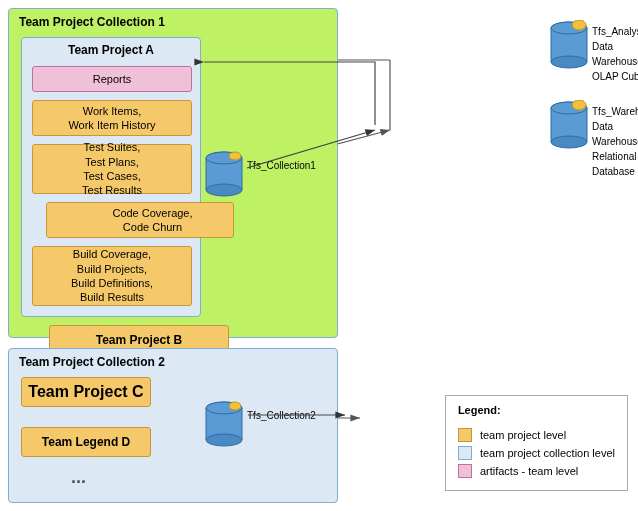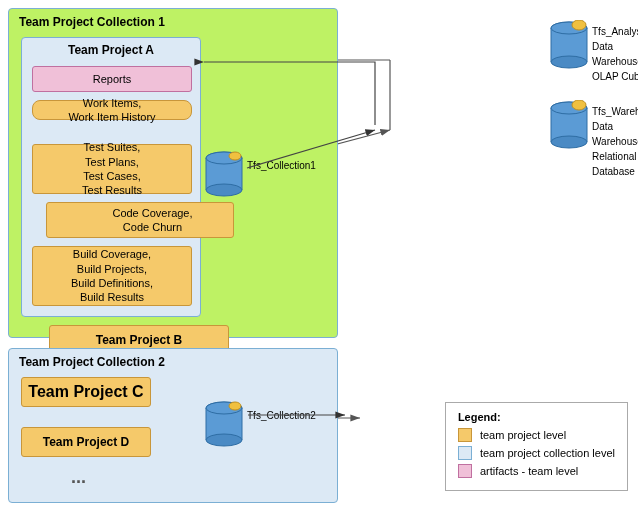--- a/index.html
+++ b/index.html
@@ -85,22 +85,21 @@
       width: 160px;
       height: 26px;
       background: #f0c0d8;
       border: 1.5px solid #c070a0;
     }
 
     .work-items-box {
       left: 10px;
       top: 62px;
       width: 160px;
-      height: 20px;
-      border-radius: 8px;
+      height: 36px;
     }
 
     .test-box {
       left: 10px;
       top: 106px;
       width: 160px;
       height: 50px;
     }
 
     .code-box {
@@ -241,21 +240,21 @@
       right: 10px;
       bottom: 20px;
       background: #fff;
       border: 1px solid #aaa;
       padding: 8px 12px;
       font-size: 11px;
     }
 
     .legend-title {
       font-weight: bold;
-      margin-bottom: 5px;
+      margin-bottom: 12px;
     }
 
     .legend-item {
       display: flex;
       align-items: center;
       margin-bottom: 4px;
     }
 
     .legend-swatch {
       width: 14px;
@@ -349,21 +348,21 @@
   </div>
 
   <div class="collection2">
     <span class="collection2-title">Team Project Collection 2</span>
 
     <div class="project-c">
       <span>Team Project C</span>
     </div>
 
     <div class="project-d">
-      <span>Team Project D</span>
+      <span>Team Legend D</span>
     </div>
 
     <div class="dots2">...</div>
   </div>
 
   <div class="cyl-collection2">
     <svg width="38" height="48" viewBox="0 0 38 48">
       <ellipse cx="19" cy="8" rx="18" ry="6" fill="#5b9bd5" stroke="#2e6da4" stroke-width="1"></ellipse>
       <rect x="1" y="8" width="36" height="32" fill="#5b9bd5" stroke="#2e6da4" stroke-width="0"></rect>
       <line x1="1" y1="8" x2="1" y2="40" stroke="#2e6da4" stroke-width="1"></line>

